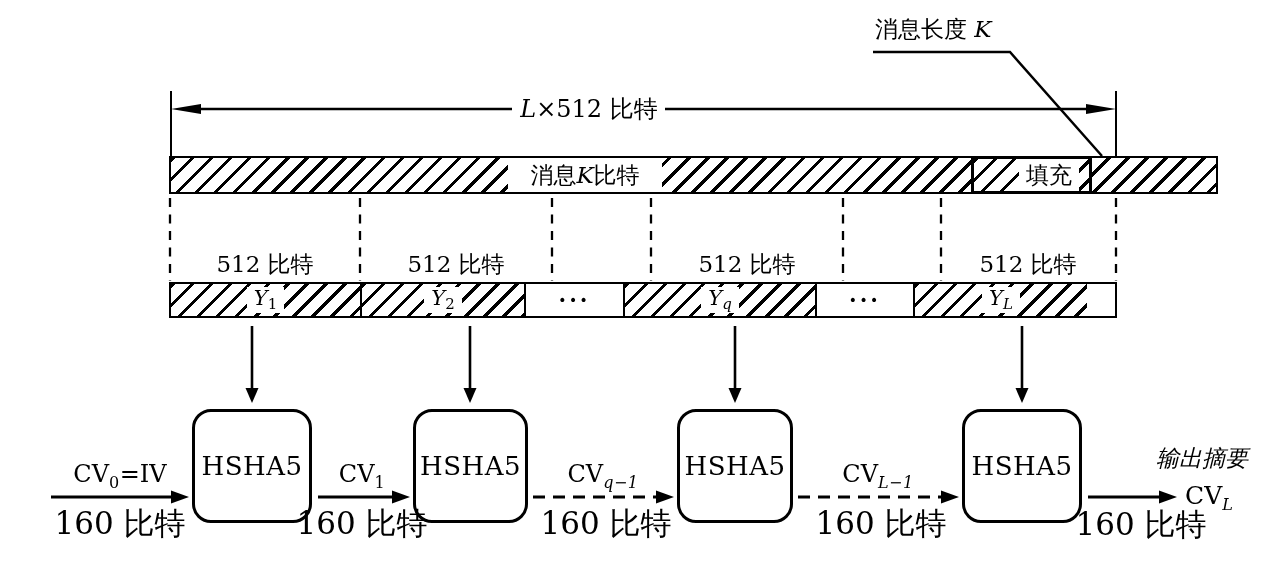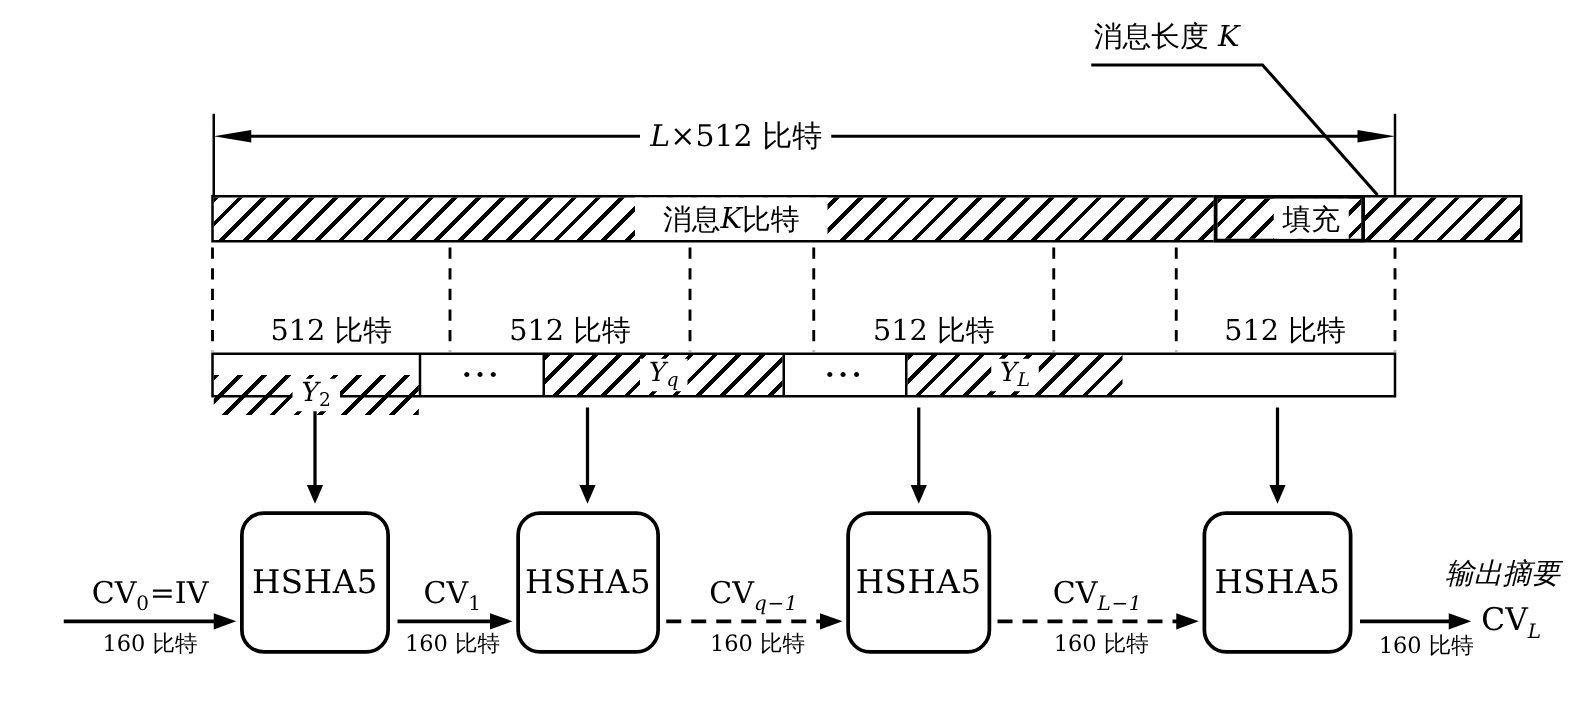--- a/index.html
+++ b/index.html
@@ -55,21 +55,21 @@
   .dots-label { font-size: 22px; letter-spacing: 3px; font-weight: bold; }
 
   
   .lbl { position: absolute; white-space: nowrap; z-index: 3; }
   .centered { transform: translateX(-50%); }
   .cjk { font-size: 23px; }
   .sub { font-size: 16px; vertical-align: -6px; letter-spacing: 0.5px; }
   .sub-sm { font-size: 15px; vertical-align: -4px; }
   .it { font-style: italic; }
   .cv-label { font-size: 24px; }
-  .bits-label { font-size: 18px; }
+  .bits-label { font-size: 31px; }
 
   
   .hash-box {
     position: absolute; top: 409px; height: 114px;
     border: 3px solid #000; border-radius: 19px; background: #fff;
     display: flex; align-items: center; justify-content: center;
     font-size: 26px; letter-spacing: 0.5px; z-index: 2;
   }
 </style>
 </head>
@@ -154,21 +154,24 @@
       <div class="bar-window" id="padding-label-window">填充</div>
     </div>
   </div>
 
   <div class="lbl cjk centered" style="left:265px; top:249px;">512 比特</div>
   <div class="lbl cjk centered" style="left:456px; top:249px;">512 比特</div>
   <div class="lbl cjk centered" style="left:747px; top:249px;">512 比特</div>
   <div class="lbl cjk centered" style="left:1028px; top:249px;">512 比特</div>
 
   <div id="block-bar">
-    <div class="block-seg hatch" style="width:164px;margin-top:16px;">
+    <div class="block-seg hatch" style="width:189px;">
+      <span class="y-label"><span>Y</span><span class="sub-sm" style="font-style:normal;">1</span></span>
+    </div>
+    <div class="block-seg hatch" style="width:164px;">
       <span class="y-label"><span>Y</span><span class="sub-sm" style="font-style:normal;">2</span></span>
     </div>
     <div class="block-seg" style="width:99px;">
       <span class="dots-label">···</span>
     </div>
     <div class="block-seg hatch" style="width:192px;">
       <span class="y-label"><span>Y</span><span class="sub-sm">q</span></span>
     </div>
     <div class="block-seg" style="width:98px;">
       <span class="dots-label">···</span>

